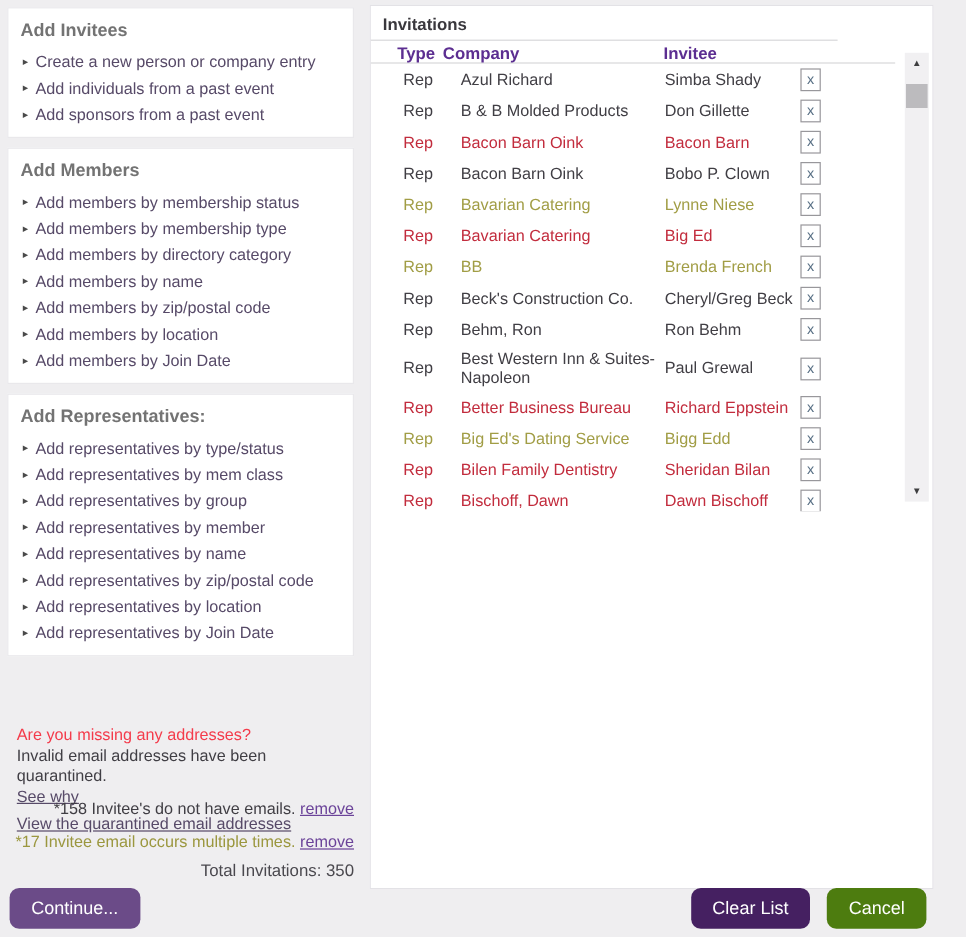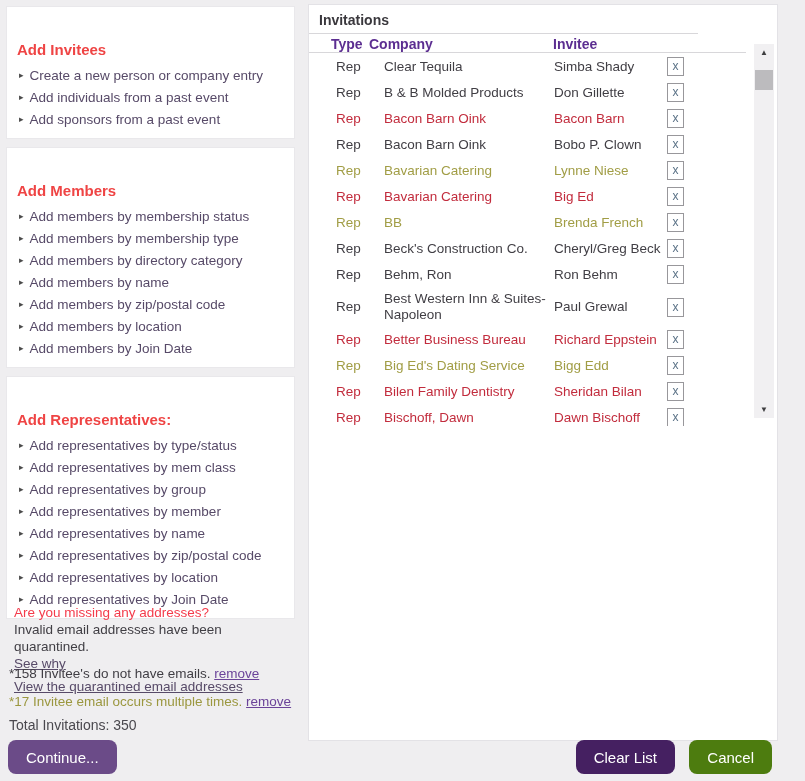--- a/index.html
+++ b/index.html
@@ -7,32 +7,32 @@
   body {
     background: #efeef0;
     font-family: "Liberation Sans", sans-serif;
     font-size: 14px;
     color: #403e44;
     position: relative;
   }
   
   .left-col { position: absolute; left: 6px; top: 6px; width: 289px; display: flex; flex-direction: column; gap: 8px; }
   .box { background: #ffffff; border: 1px solid #e9e8eb; padding: 8px 10px 8px 10px; }
-  .box-title { font-weight: bold; font-size: 15px; color: #ef4444; padding: 2px 0 6px 0; margin-top: 24px; }
+  .box-title { font-weight: bold; font-size: 15px; color: #737373; padding: 2px 0 6px 0; }
   .link-row { height: 22px; display: flex; align-items: center; white-space: nowrap; }
   .bullet { color: #4a4a4a; font-size: 9px; margin: 0 6px 0 2px; }
   .menu-link { color: #574a68; font-size: 13.5px; cursor: pointer; }
   
   .quarantine { position: absolute; left: 14px; top: 604px; width: 286px; line-height: 17px; font-size: 13.5px; }
   .warn-red { color: #f43b4b; }
   .q-info { color: #403e44; }
   .q-link { color: #574a68; text-decoration: underline; cursor: pointer; display: inline-block; }
   .q-link2 { margin-top: 6px; }
   
-  .summary { position: absolute; right: 510px; top: 666px; width: 286px; font-size: 13.5px; line-height: 16px; }
+  .summary { position: absolute; right: 510px; top: 666px; width: 286px; text-align: right; font-size: 13.5px; line-height: 16px; }
   .sum-line { white-space: nowrap; }
   .olive-text { color: #9b973f; margin-top: 12px; }
   .remove-link { color: #6b4399; text-decoration: underline; cursor: pointer; }
   .total-line { margin-top: 7px; font-size: 14px; color: #4a484e; }
   
   .inv-panel { position: absolute; left: 308px; top: 4px; width: 470px; height: 737px; background: #ffffff; border: 1px solid #e3e2e6; }
   .inv-title { font-weight: bold; font-size: 14px; color: #3a383d; margin: 7px 0 0 10px; }
   .title-rule { border-bottom: 1px solid #d8d7da; width: 389px; margin-top: 5px; }
   .inv-header { display: grid; grid-template-columns: 38px 184px auto; padding-left: 22px; height: 16px; align-items: center; margin-top: 2px; }
   .inv-header span { font-weight: bold; font-size: 14px; color: #5c2e91; }
@@ -161,21 +161,21 @@
   <div class="title-rule"></div>
   <div class="inv-header">
     <span>Type</span>
     <span>Company</span>
     <span>Invitee</span>
   </div>
   <div class="header-rule"></div>
   <div class="inv-list" id="inv-list">
       <div class="inv-row state-default">
         <div class="cell">Rep</div>
-        <div class="cell">Clear Tequila</div>
+        <div class="cell">Azul Richard</div>
         <div class="cell">Simba Shady</div>
         <button class="x-btn">x</button>
       </div>
       <div class="inv-row state-default">
         <div class="cell">Rep</div>
         <div class="cell">B &amp; B Molded Products</div>
         <div class="cell">Don Gillette</div>
         <button class="x-btn">x</button>
       </div>
       <div class="inv-row state-red">

